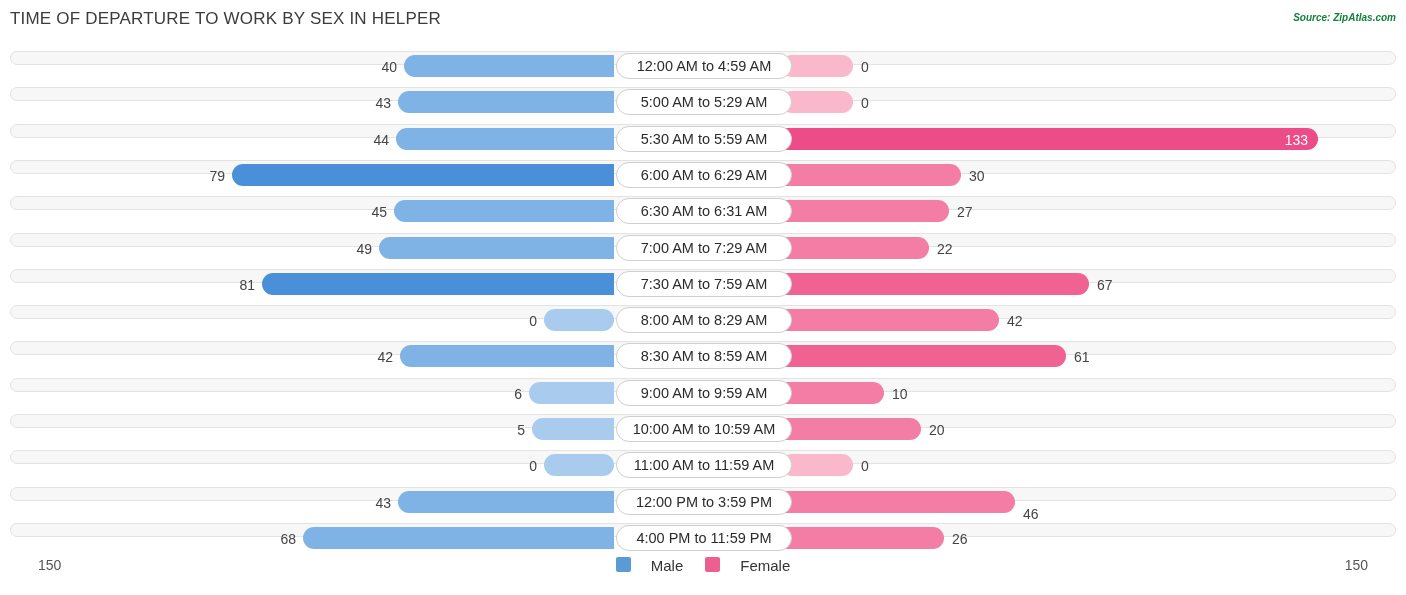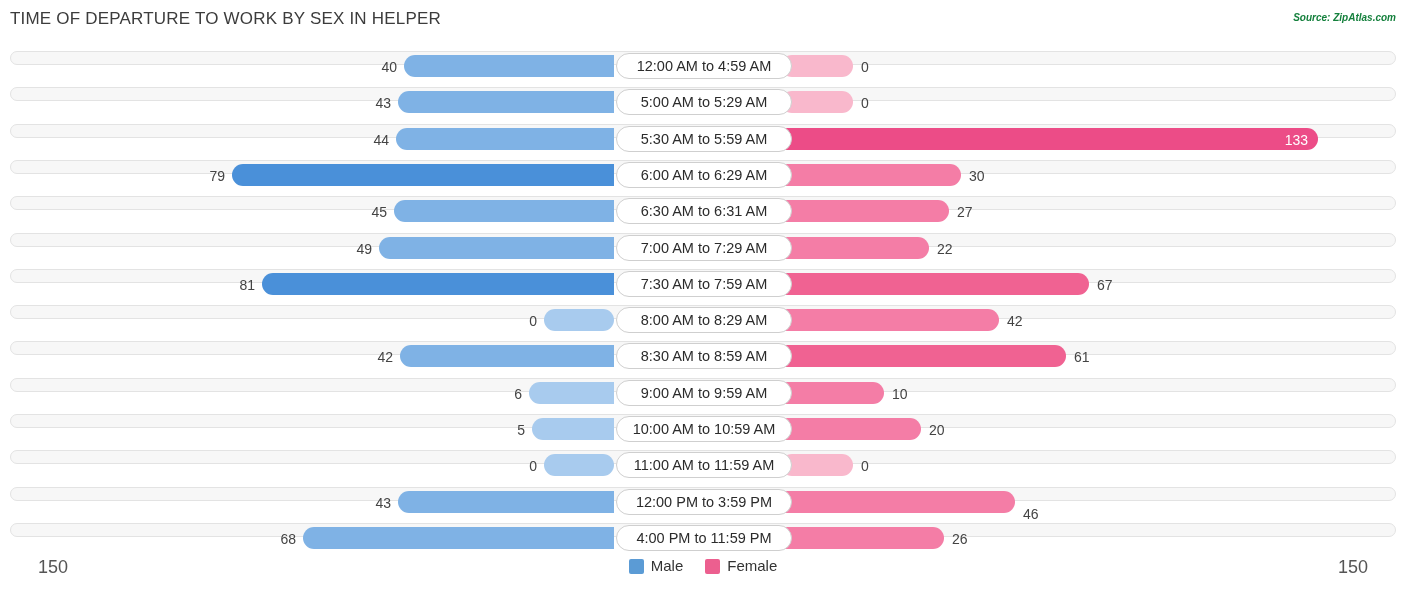--- a/index.html
+++ b/index.html
@@ -132,40 +132,40 @@
   #footer {
     position: absolute;
     left: 0;
     top: 552px;
     width: 1406px;
     height: 43px;
   }
   .axis-label {
     position: absolute;
     top: 5px;
-    font-size: 18px;
+    font-size: 14px;
     color: #555555;
   }
   #axis-left  { left: 38px; }
   #axis-right { right: 38px; }
 
   #legend {
     position: absolute;
     left: 0;
     top: 5px;
     width: 1406px;
     display: flex;
     justify-content: center;
     align-items: center;
     gap: 22px;
   }
   .legend-item {
     display: flex;
-    align-items: flex-end;
-    gap: 7px;
+    align-items: flex-start;
+    gap: 20px;
   }
   .legend-swatch {
     width: 15px;
     height: 15px;
     border-radius: 2px;
     display: inline-block;
   }
   .legend-text {
     font-size: 15px;
     color: #333333;

